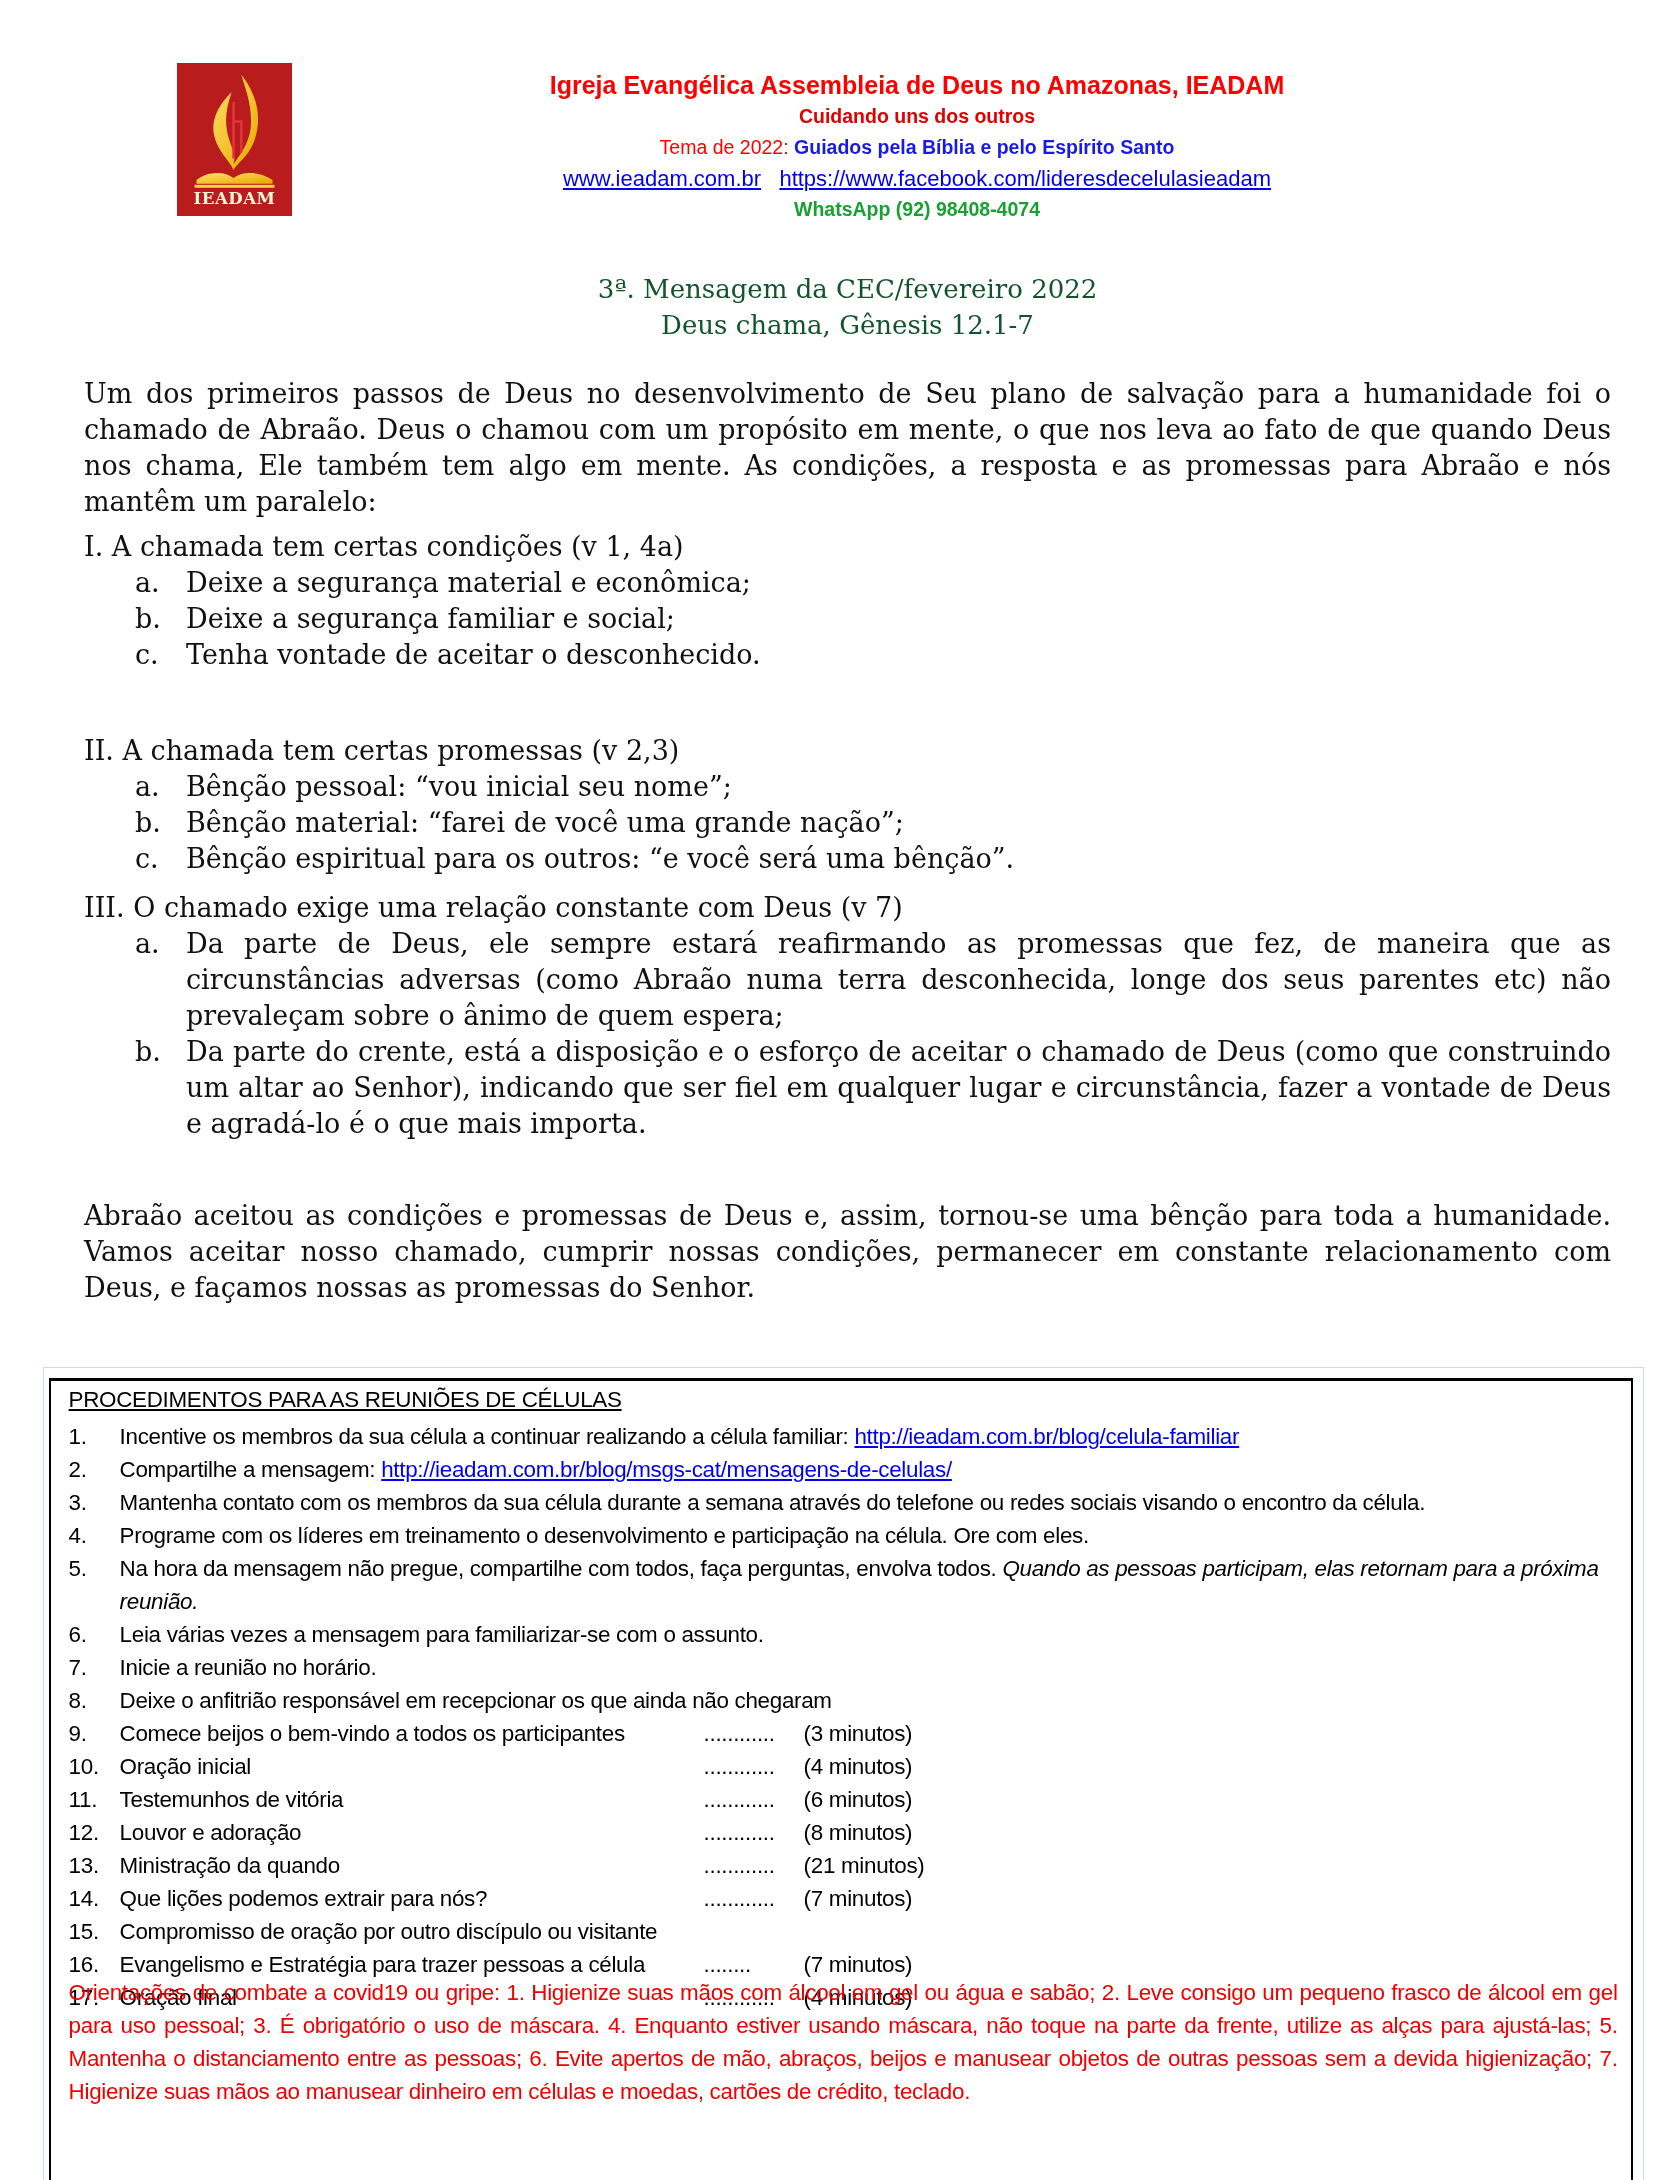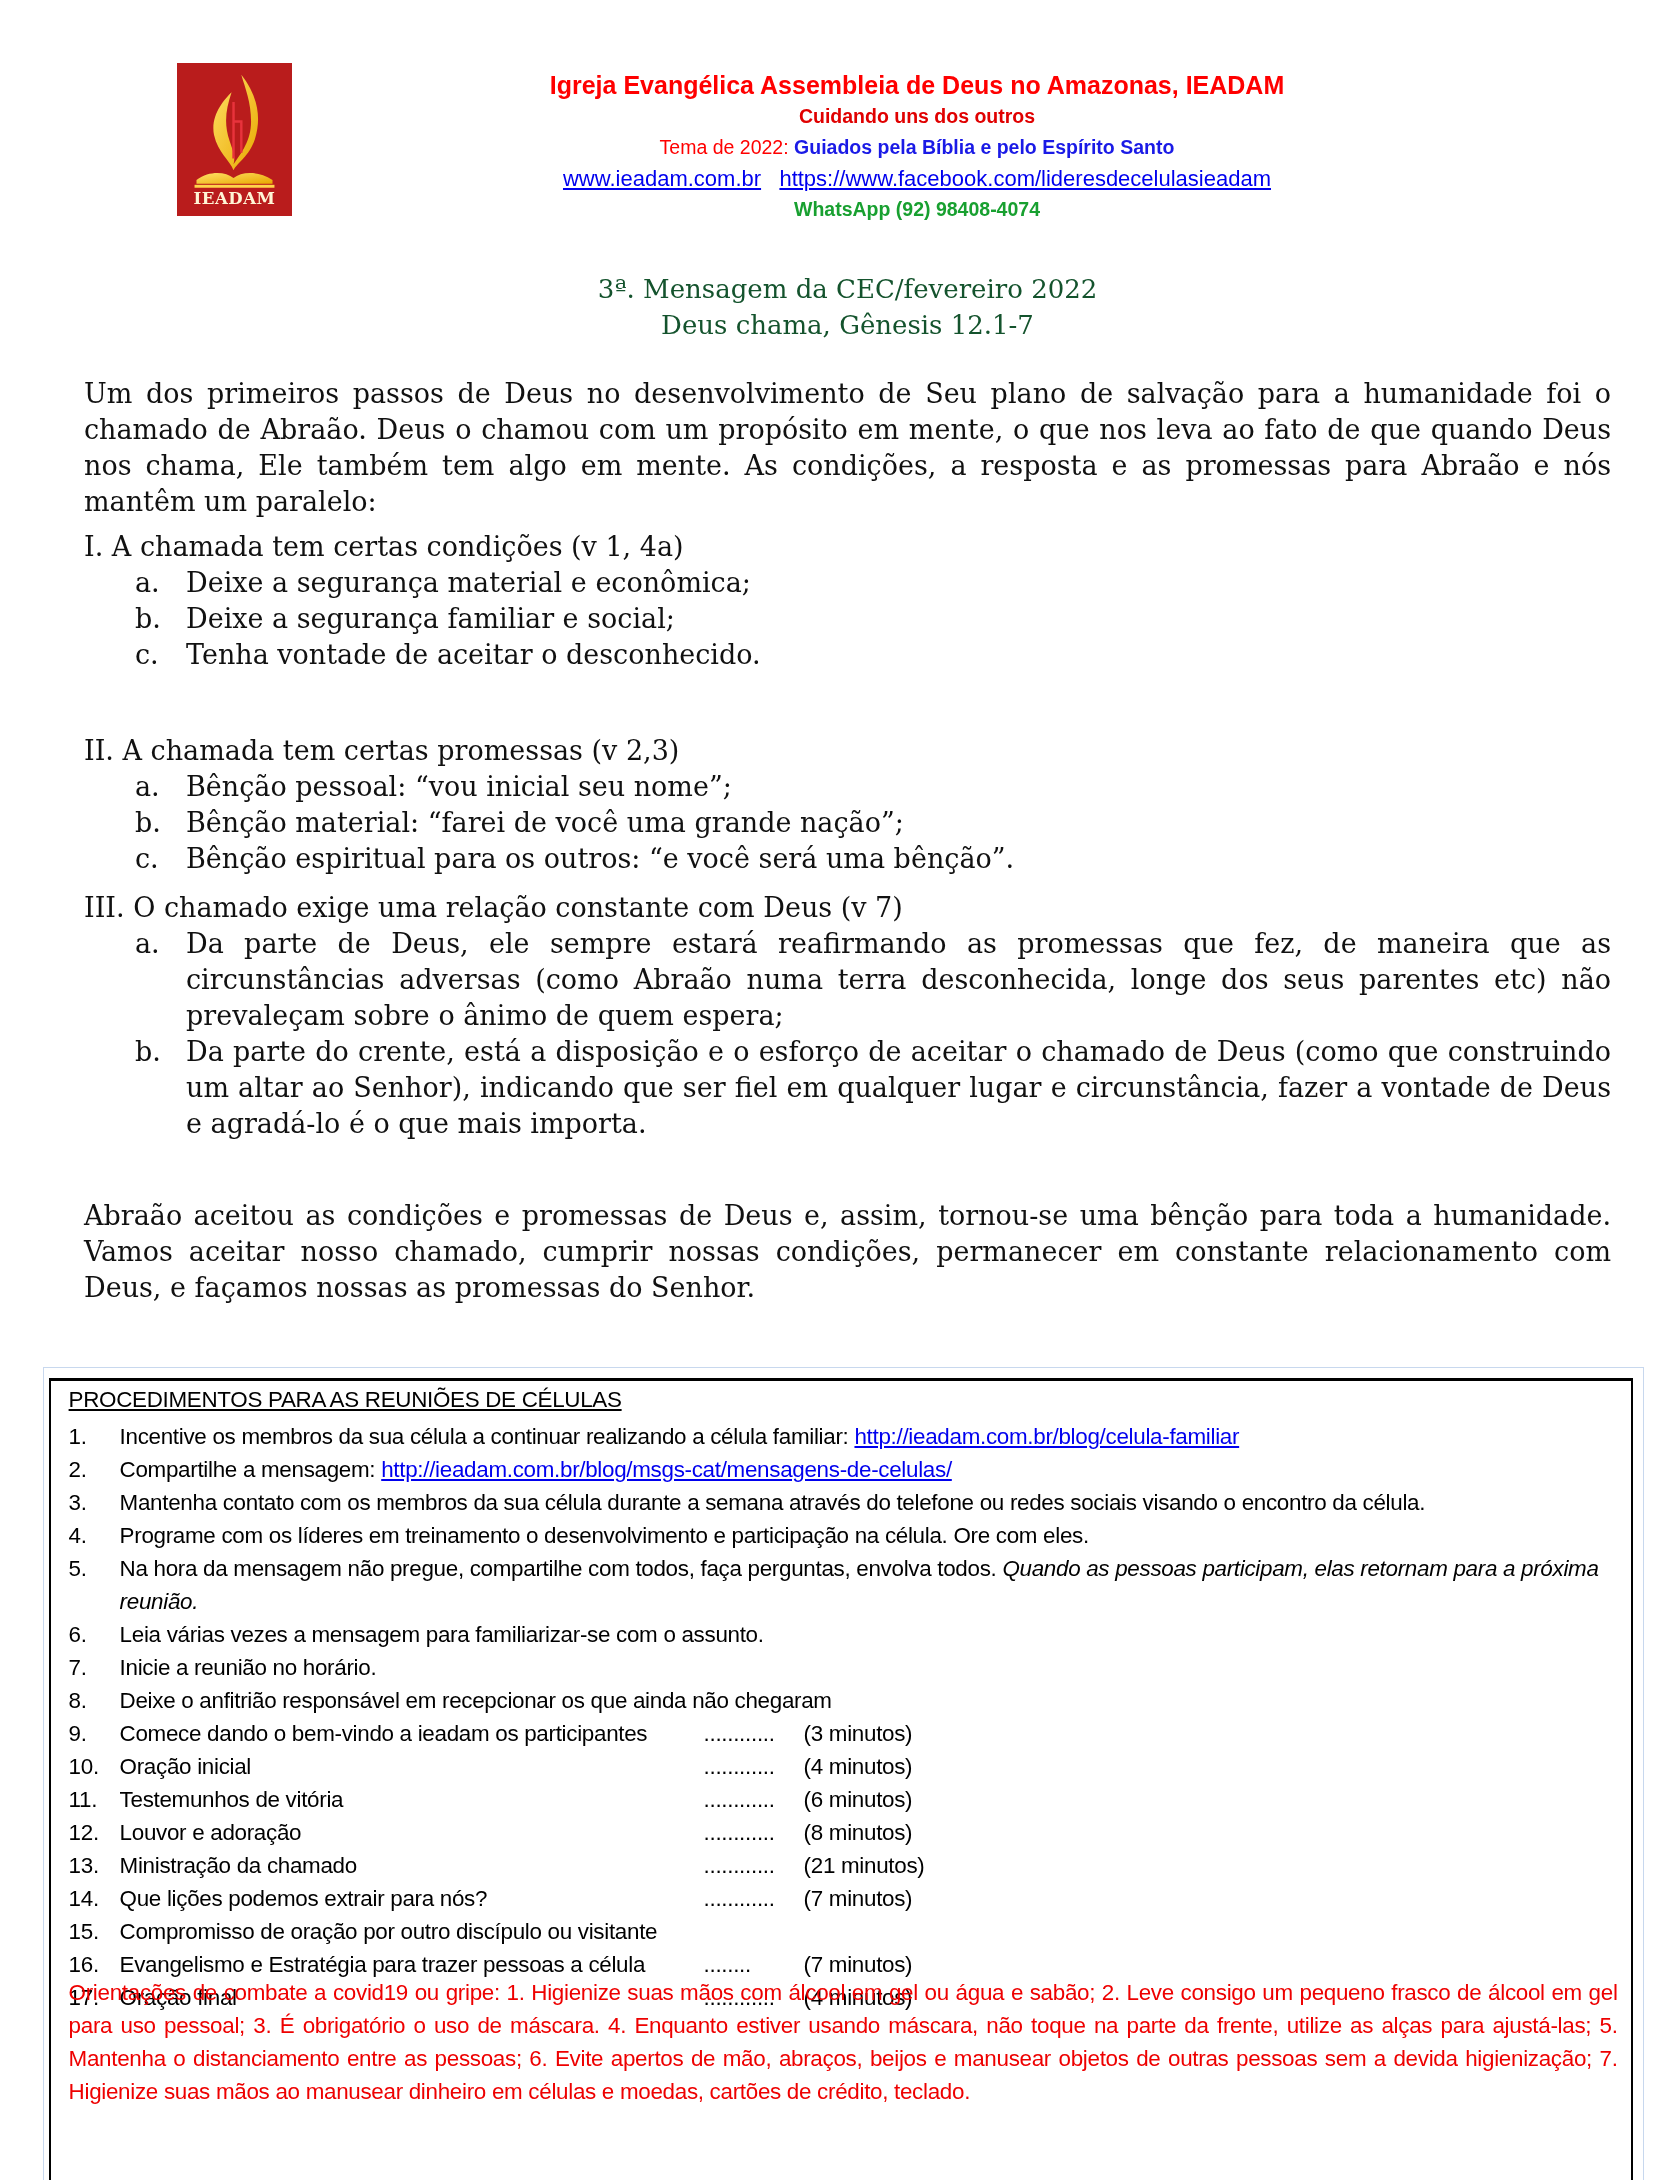--- a/index.html
+++ b/index.html
@@ -122,25 +122,25 @@
   <div class="proc-title">PROCEDIMENTOS PARA AS REUNIÕES DE CÉLULAS</div>
   <ol class="proc-list">
     <li><span class="num">1.</span><span>Incentive os membros da sua célula a continuar realizando a célula familiar: </span><a>http://ieadam.com.br/blog/celula-familiar</a></li>
     <li><span class="num">2.</span><span>Compartilhe a mensagem: </span><a>http://ieadam.com.br/blog/msgs-cat/mensagens-de-celulas/</a></li>
     <li><span class="num">3.</span><span>Mantenha contato com os membros da sua célula durante a semana através do telefone ou redes sociais visando o encontro da célula.</span></li>
     <li><span class="num">4.</span><span>Programe com os líderes em treinamento o desenvolvimento e participação na célula. Ore com eles.</span></li>
     <li><span class="num">5.</span><span>Na hora da mensagem não pregue, compartilhe com todos, faça perguntas, envolva todos. </span><span class="ital">Quando as pessoas participam, elas retornam para a próxima reunião.</span></li>
     <li><span class="num">6.</span><span>Leia várias vezes a mensagem para familiarizar-se com o assunto.</span></li>
     <li><span class="num">7.</span><span>Inicie a reunião no horário.</span></li>
     <li><span class="num">8.</span><span>Deixe o anfitrião responsável em recepcionar os que ainda não chegaram</span></li>
-    <li><span class="num">9.</span><span>Comece dando o bem-vindo a ieadam os participantes</span><span class="dots">............</span><span class="dur">(3 minutos)</span></li>
+    <li><span class="num">9.</span><span>Comece beijos o bem-vindo a todos os participantes</span><span class="dots">............</span><span class="dur">(3 minutos)</span></li>
     <li><span class="num">10.</span><span>Oração inicial</span><span class="dots">............</span><span class="dur">(4 minutos)</span></li>
     <li><span class="num">11.</span><span>Testemunhos de vitória</span><span class="dots">............</span><span class="dur">(6 minutos)</span></li>
     <li><span class="num">12.</span><span>Louvor e adoração</span><span class="dots">............</span><span class="dur">(8 minutos)</span></li>
-    <li><span class="num">13.</span><span>Ministração da chamado</span><span class="dots">............</span><span class="dur">(21 minutos)</span></li>
+    <li><span class="num">13.</span><span>Ministração da quando</span><span class="dots">............</span><span class="dur">(21 minutos)</span></li>
     <li><span class="num">14.</span><span>Que lições podemos extrair para nós?</span><span class="dots">............</span><span class="dur">(7 minutos)</span></li>
     <li><span class="num">15.</span><span>Compromisso de oração por outro discípulo ou visitante</span></li>
     <li><span class="num">16.</span><span>Evangelismo e Estratégia para trazer pessoas a célula</span><span class="dots">........</span><span class="dur">(7 minutos)</span></li>
     <li><span class="num">17.</span><span>Oração final</span><span class="dots">............</span><span class="dur">(4 minutos)</span></li>
   </ol>
   <div class="covid">Orientações de combate a covid19 ou gripe: 1. Higienize suas mãos com álcool em gel ou água e sabão; 2. Leve consigo um pequeno frasco de álcool em gel para uso pessoal; 3. É obrigatório o uso de máscara. 4. Enquanto estiver usando máscara, não toque na parte da frente, utilize as alças para ajustá-las; 5. Mantenha o distanciamento entre as pessoas; 6. Evite apertos de mão, abraços, beijos e manusear objetos de outras pessoas sem a devida higienização; 7. Higienize suas mãos ao manusear dinheiro em células e moedas, cartões de crédito, teclado.</div>
 </div>
 
 
 </body></html>

